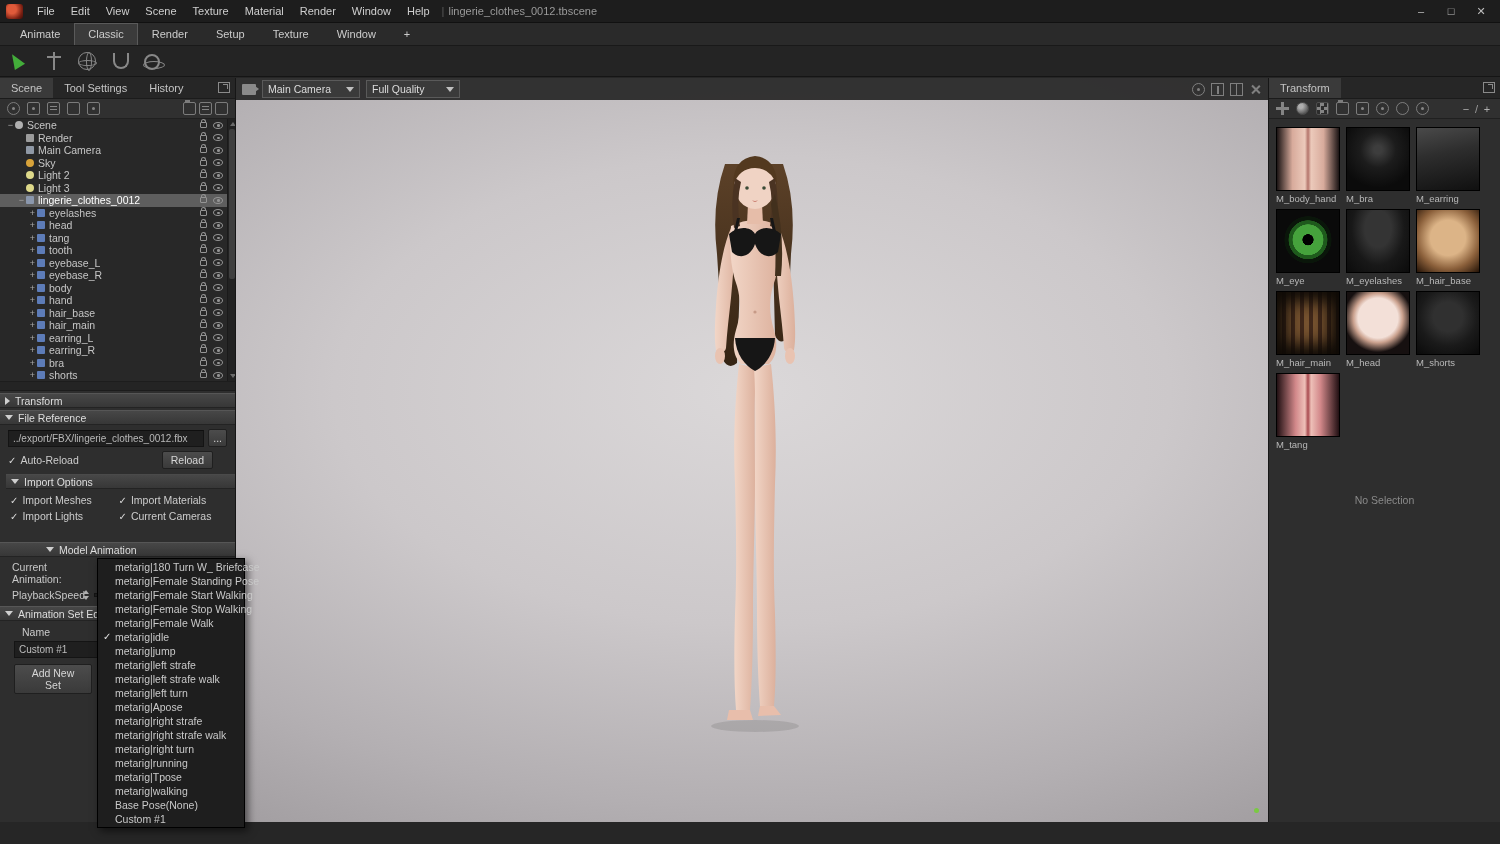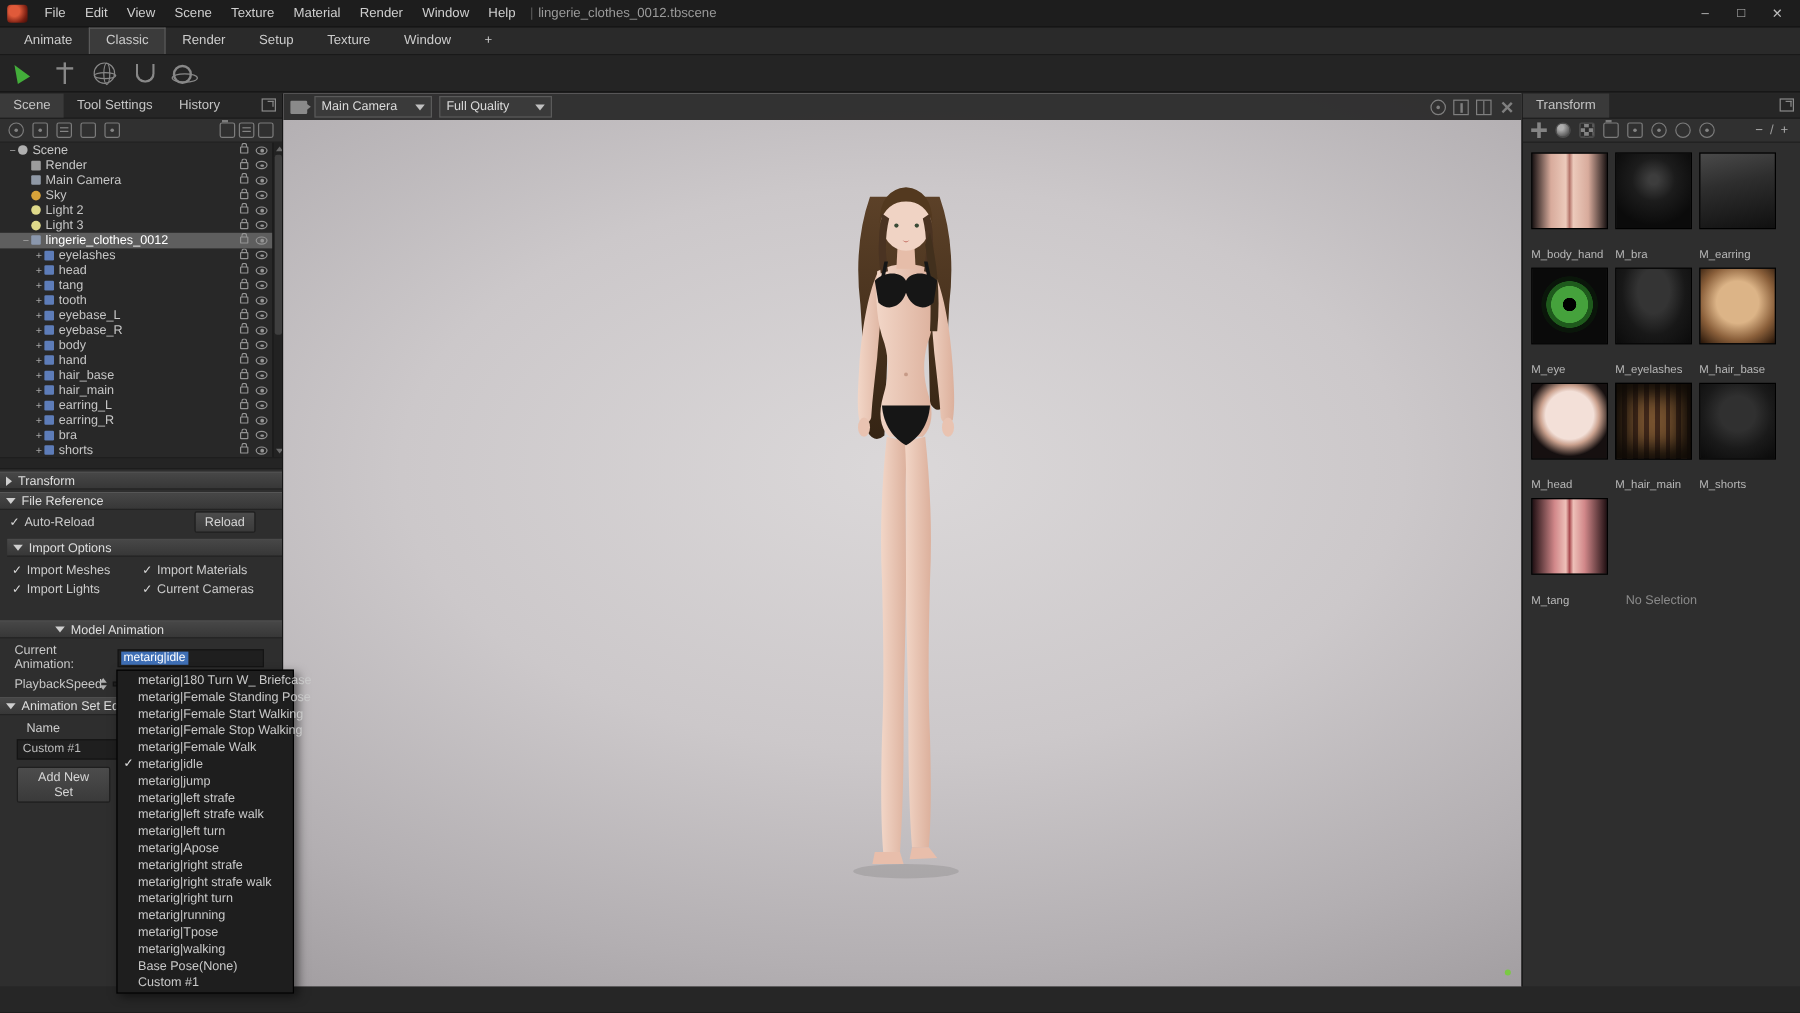--- a/index.html
+++ b/index.html
@@ -129,21 +129,21 @@
   .vp-icon.close { border:none; }
   .vp-icon.close::before, .vp-icon.close::after { content:""; position:absolute; left:6px; top:1px; width:1.5px; height:11px; background:#9a9a9a; }
   .vp-icon.close::before { transform:rotate(45deg); } .vp-icon.close::after { transform:rotate(-45deg); }
   .model-svg { position:absolute; left:calc(50% - 127px); top:56px; width:264px; height:660px; }
   .status-dot { position:absolute; right:9px; bottom:9px; width:5px; height:5px; border-radius:50%; background:#7ac943; }
   
   .right-panel { width:232px; background:#2e2e2e; border-left:1px solid #161616; display:flex; flex-direction:column; position:relative; }
   .mat-grid { display:grid; grid-template-columns:repeat(3, 70px); padding:8px 0 0 7px; row-gap:5px; }
   .mat-item { width:66px; }
   .mat-thumb { width:64px; height:64px; background:#0a0a0a; border:1px solid #000; }
-  .mat-label { font-size:9.5px; color:#b8b8b8; padding-top:16px; white-space:nowrap; overflow:hidden; }
+  .mat-label { font-size:9.5px; color:#b8b8b8; padding-top:2px; white-space:nowrap; overflow:hidden; }
   .no-selection { position:absolute; top:416px; left:0; right:0; text-align:center; color:#8a8a8a; font-size:10.5px; }
   .t-body { background:linear-gradient(90deg,#1b1414 0%,#d8ab9c 25%,#eccabb 45%,#b4756b 50%,#eccabb 55%,#d8ab9c 75%,#1b1414 100%); }
   .t-bra { background:radial-gradient(circle at 50% 35%, #3d3d3d 0 8%, #1c1c1c 35%, #0b0b0b 75%); }
   .t-earring { background:linear-gradient(168deg,#4a4a4a 0%,#2e2e2e 40%,#101010 100%); }
   .t-eye { background:radial-gradient(circle at 50% 48%, #000 0 12%, #45a23c 13% 34%, #1e5a1c 35% 43%, #0a160a 44% 52%, #0a0a0a 53%); }
   .t-eyelashes { background:radial-gradient(ellipse at 50% 30%, #343434 0 30%, #181818 60%, #0b0b0b 100%); }
   .t-hairbase { background:radial-gradient(circle at 50% 45%, #dcb487 0 38%, #8a5f3a 68%, #241307 100%); }
   .t-hairmain { background-image:repeating-linear-gradient(90deg,#76522f 0 5px,#41281a 5px 9px); box-shadow:inset 0 0 16px 10px #0e0a06; }
   .t-head { background:radial-gradient(circle at 50% 42%, #f3e0d8 0 42%, #caa18e 52%, #161010 72%); }
   .t-shorts { background:radial-gradient(circle at 50% 40%, #303030 0 30%, #1a1a1a 60%, #0a0a0a 100%); }
@@ -470,20 +470,24 @@
       <div class="hscroll"></div>
 
       <div class="section-header">
         <span class="tri right"></span>
         <span>Transform</span>
       </div>
 
       <div class="section-header">
         <span class="tri down"></span>
         <span>File Reference</span>
+      </div>
+      <div class="field-row">
+        <div class="text-field">../export/FBX/lingerie_clothes_0012.fbx</div>
+        <div class="btn" style="padding:2px 4px;">...</div>
       </div>
       <div class="field-row" style="padding-top:1px;">
         <div class="check-row">
           <span class="check-mark">✓</span>
           <span>Auto-Reload</span>
         </div>
         <div class="btn" style="margin-left:auto; margin-right:14px;">Reload</div>
       </div>
 
       <div class="section-header" style="margin-left:6px; border-top-color:#4a4a4a;">
@@ -658,27 +662,27 @@
             <div class="mat-thumb t-eyelashes"></div>
             <div class="mat-label">M_eyelashes</div>
           </div>
 
           <div class="mat-item">
             <div class="mat-thumb t-hairbase"></div>
             <div class="mat-label">M_hair_base</div>
           </div>
 
           <div class="mat-item">
+            <div class="mat-thumb t-hairmain"></div>
+            <div class="mat-label">M_hair_main</div>
+          </div>
+
+          <div class="mat-item">
             <div class="mat-thumb t-head"></div>
             <div class="mat-label">M_head</div>
-          </div>
-
-          <div class="mat-item">
-            <div class="mat-thumb t-hairmain"></div>
-            <div class="mat-label">M_hair_main</div>
           </div>
 
           <div class="mat-item">
             <div class="mat-thumb t-shorts"></div>
             <div class="mat-label">M_shorts</div>
           </div>
 
           <div class="mat-item">
             <div class="mat-thumb t-tang"></div>
             <div class="mat-label">M_tang</div>

